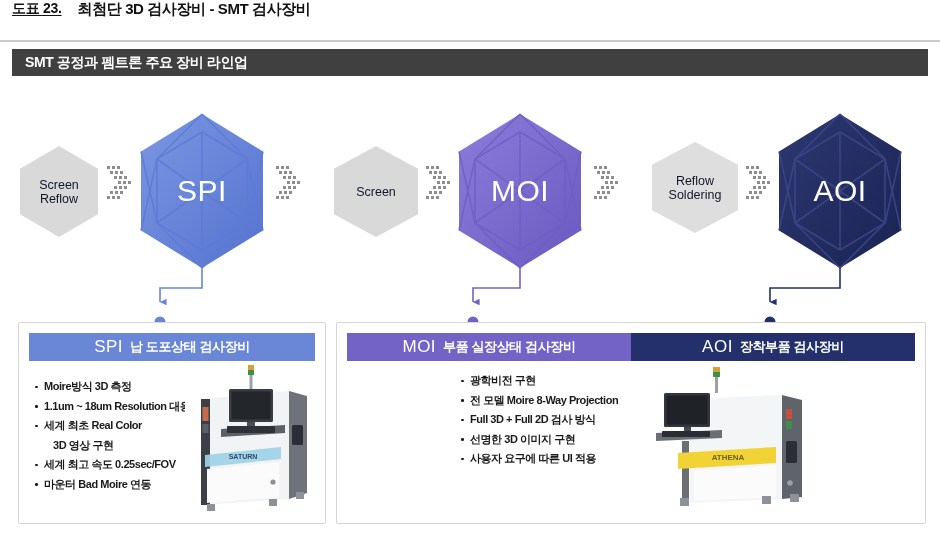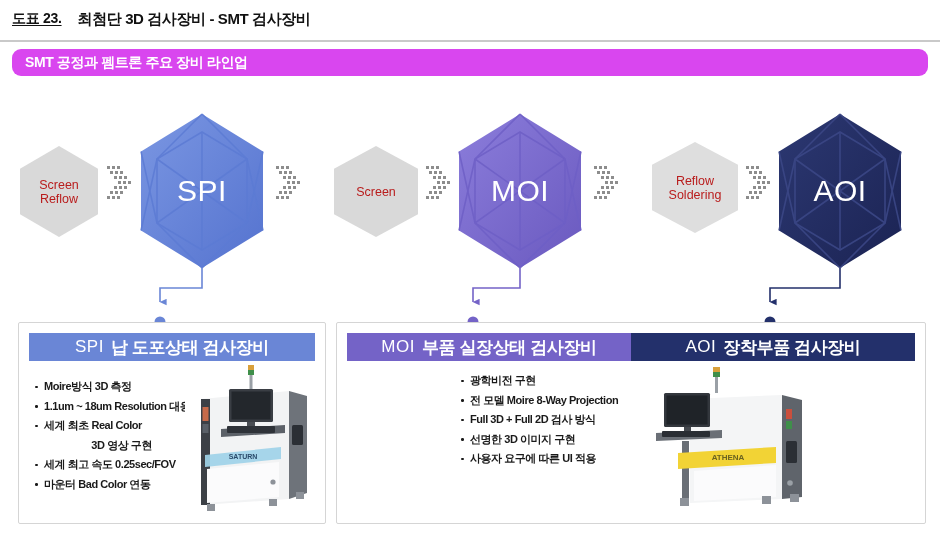--- a/index.html
+++ b/index.html
@@ -3,51 +3,51 @@
 <meta charset="utf-8">
 <style>
   html,body{margin:0;padding:0;}
   body{
     width:940px;height:535px;background:#ffffff;
     font-family:"Liberation Sans","DejaVu Sans",sans-serif;
     color:#1a1a1a;overflow:hidden;position:relative;
   }
   .fig-title-row{
     position:absolute;left:0;top:0;width:940px;height:38px;
-    display:flex;align-items:center;
+    display:flex;
   }
   .fig-no{
     font-size:14px;font-weight:bold;color:#111;margin-left:12px;
     text-decoration:underline;text-underline-offset:2px;letter-spacing:-0.3px;
   }
   .fig-title{
     font-size:15px;font-weight:bold;color:#111;margin-left:16px;letter-spacing:-0.4px;
   }
   .title-rule{
     position:absolute;left:0;top:40px;width:940px;height:2px;background:#c9c9c9;
   }
   .banner{
     position:absolute;left:12px;top:49px;width:916px;height:27px;
-    background:#d946ef;display:flex;align-items:center;border-radius:9px;
+    background:#404040;display:flex;align-items:center;
   }
   .banner span{
     color:#ffffff;font-size:14px;font-weight:bold;margin-left:13px;letter-spacing:-0.4px;
   }
 
   
   .flow{position:absolute;left:0;top:112px;width:940px;height:160px;}
   .hex-wrap{position:absolute;}
   .hexsvg{display:block;}
   .hex-label{
     position:absolute;left:0;top:0;width:100%;height:100%;
     display:flex;align-items:center;justify-content:center;
     text-align:center;pointer-events:none;
   }
   .hex-label.small{
-    font-size:12.5px;line-height:14px;color:#b91c1c;font-weight:normal;
+    font-size:12.5px;line-height:14px;color:#0f172a;font-weight:normal;
   }
   .hex-label.big{
     font-size:30px;color:#ffffff;font-weight:normal;letter-spacing:0.5px;
   }
   .chev{position:absolute;}
 
   
   .connectors{position:absolute;left:0;top:0;width:940px;height:535px;pointer-events:none;}
 
   
@@ -55,34 +55,34 @@
     position:absolute;border:1px solid #d5d5d5;background:#ffffff;border-radius:2px;
   }
   .panel-left{left:18px;top:322px;width:306px;height:200px;}
   .panel-right{left:336px;top:322px;width:588px;height:200px;}
 
   .phead{display:flex;height:28px;margin:10px 10px 0 10px;}
   .phead-cell{
     flex:1;display:flex;align-items:center;justify-content:center;gap:7px;
   }
   .phead-cell .abbr{color:#fff;font-size:17px;letter-spacing:0.5px;}
-  .phead-cell .desc{color:#fff;font-size:17px;font-weight:bold;letter-spacing:-0.4px;}
+  .phead-cell .desc{color:#fff;font-size:13px;font-weight:bold;letter-spacing:-0.4px;}
   .c-spi{background:#6a86d6;}
   .c-moi{background:#7463c7;}
   .c-aoi{background:#23306b;}
 
   .pbody{position:relative;height:162px;}
   ul.bullets{
     list-style:none;margin:0;padding:0;position:absolute;
   }
   ul.bullets li{
     font-size:11px;line-height:19.5px;color:#1a1a1a;font-weight:bold;
     letter-spacing:-0.45px;position:relative;padding-left:11px;white-space:nowrap;
   }
-  ul.bullets li.cont{padding-left:20px;text-align:center;}
+  ul.bullets li.cont{padding-left:20px;}
   ul.bullets li:before{
     content:"";position:absolute;left:2px;top:8.5px;
     width:2.5px;height:2.5px;background:#1a1a1a;border-radius:50%;
   }
   ul.bullets li.cont:before{display:none;}
   .bullets-left{left:14px;top:16px;}
   .bullets-right{left:122px;top:10px;}
 
   
   .photo{position:absolute;}
@@ -385,21 +385,21 @@
       <span class="desc">납 도포상태 검사장비</span>
     </div>
   </div>
   <div class="pbody">
     <ul class="bullets bullets-left">
       <li>Moire방식 3D 측정</li>
       <li>1.1um ~ 18um Resolution 대응</li>
       <li>세계 최초 Real Color</li>
       <li class="cont">3D 영상 구현</li>
       <li>세계 최고 속도 0.25sec/FOV</li>
-      <li>마운터 Bad Color 연동</li>
+      <li>마운터 Bad Moire 연동</li>
     </ul>
 
     <svg class="photo" style="left:166px;top:2px;" width="136" height="152" viewBox="0 0 136 152">
       <rect x="0" y="0" width="136" height="152" fill="#ffffff"></rect>
 
       <rect x="63" y="2" width="6" height="5" fill="#d9a03a"></rect>
       <rect x="63" y="7" width="6" height="5" fill="#3f8f4a"></rect>
       <rect x="64.5" y="12" width="3" height="16" fill="#9aa0a6"></rect>
 
       <path d="M16,36 L104,28 L104,136 L16,142 Z" fill="#f2f3f4"></path>

